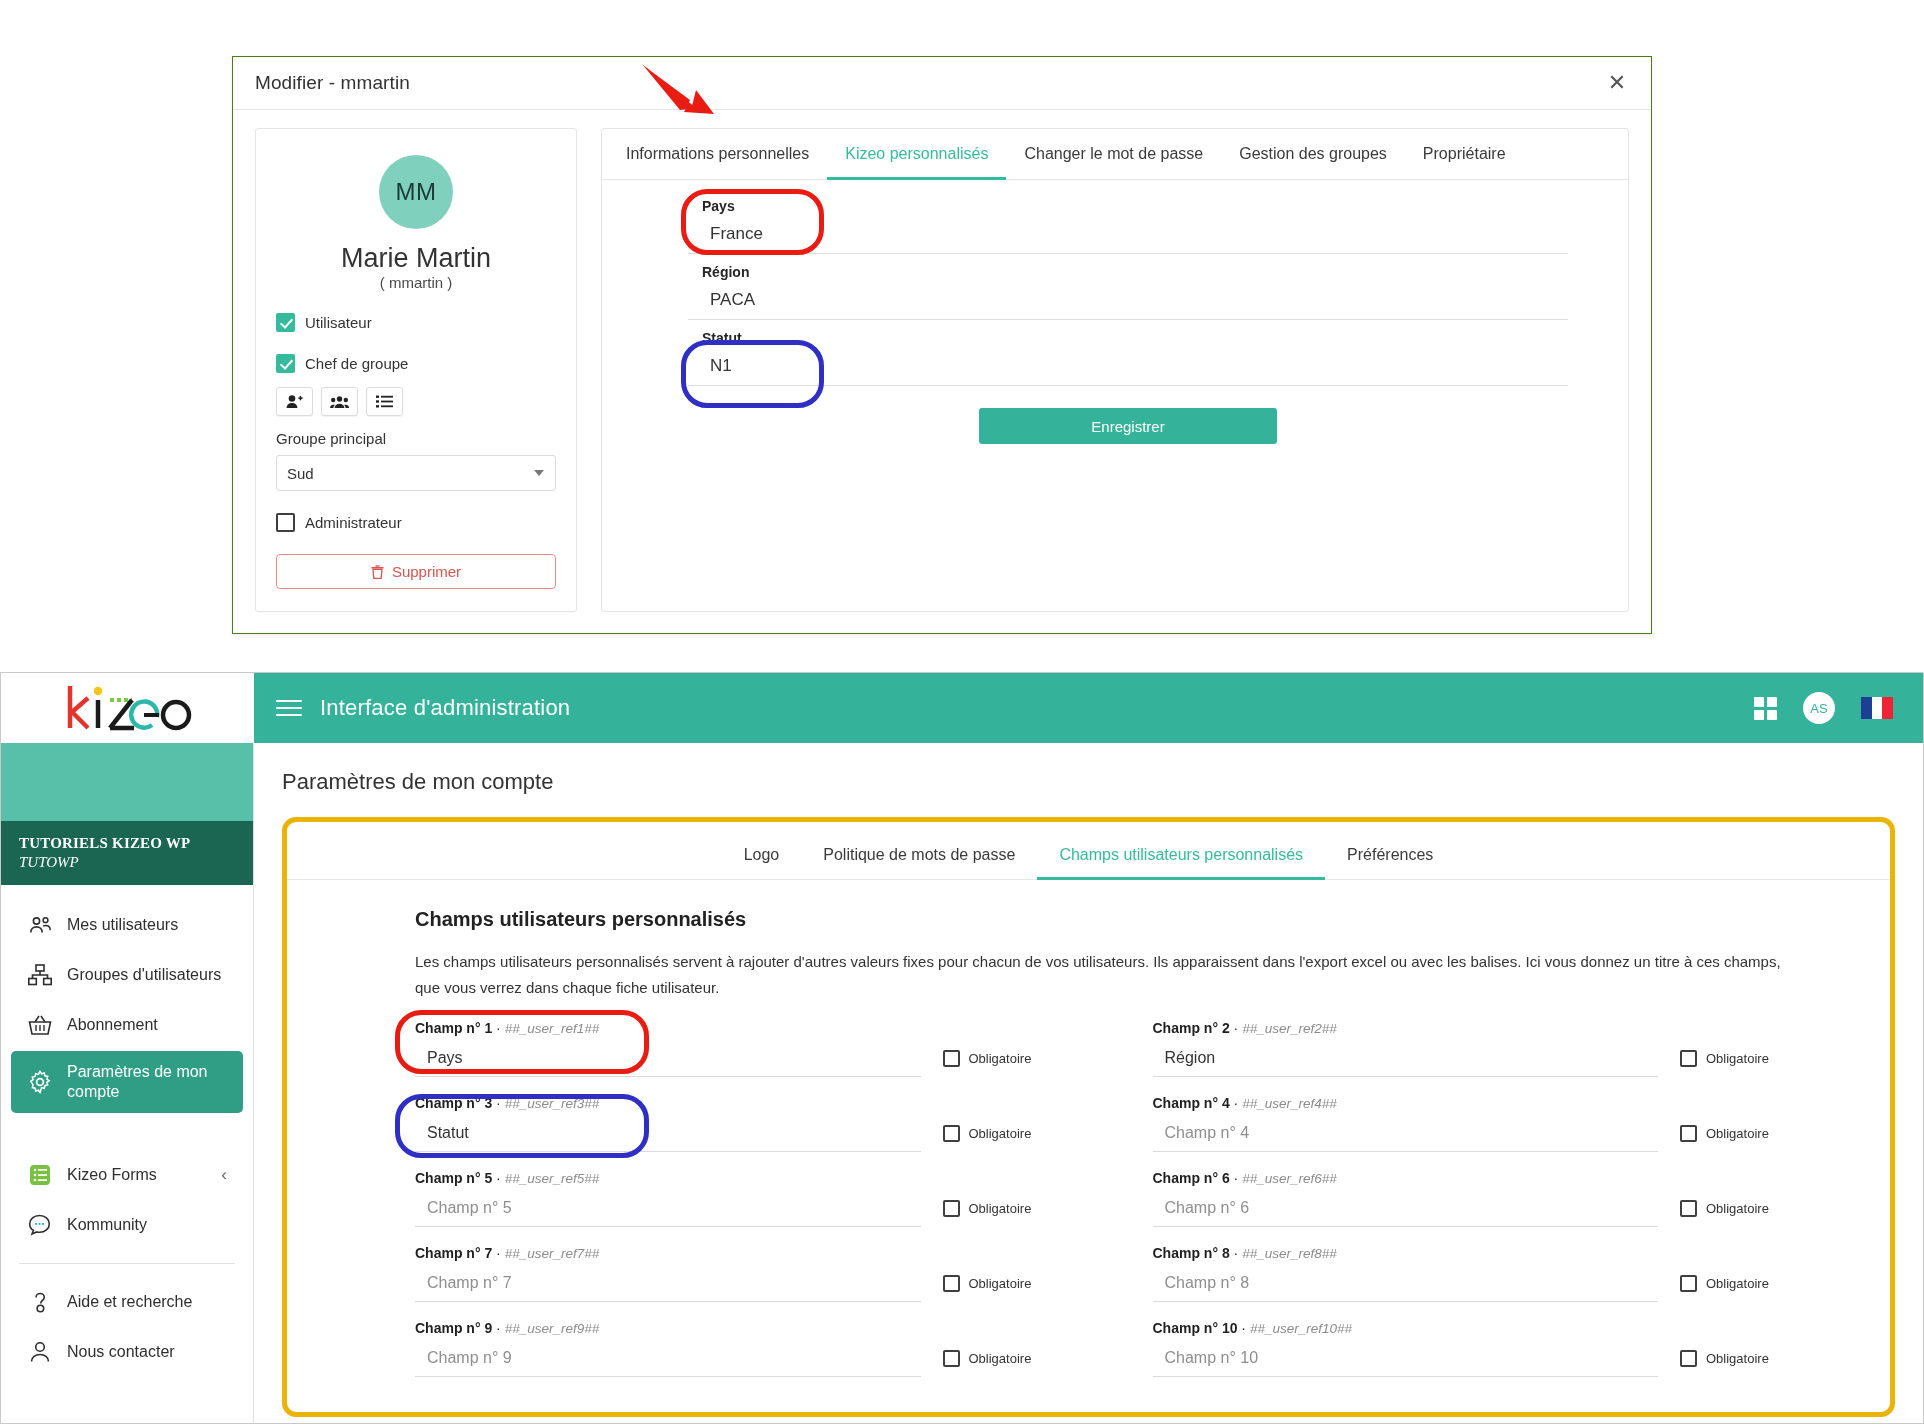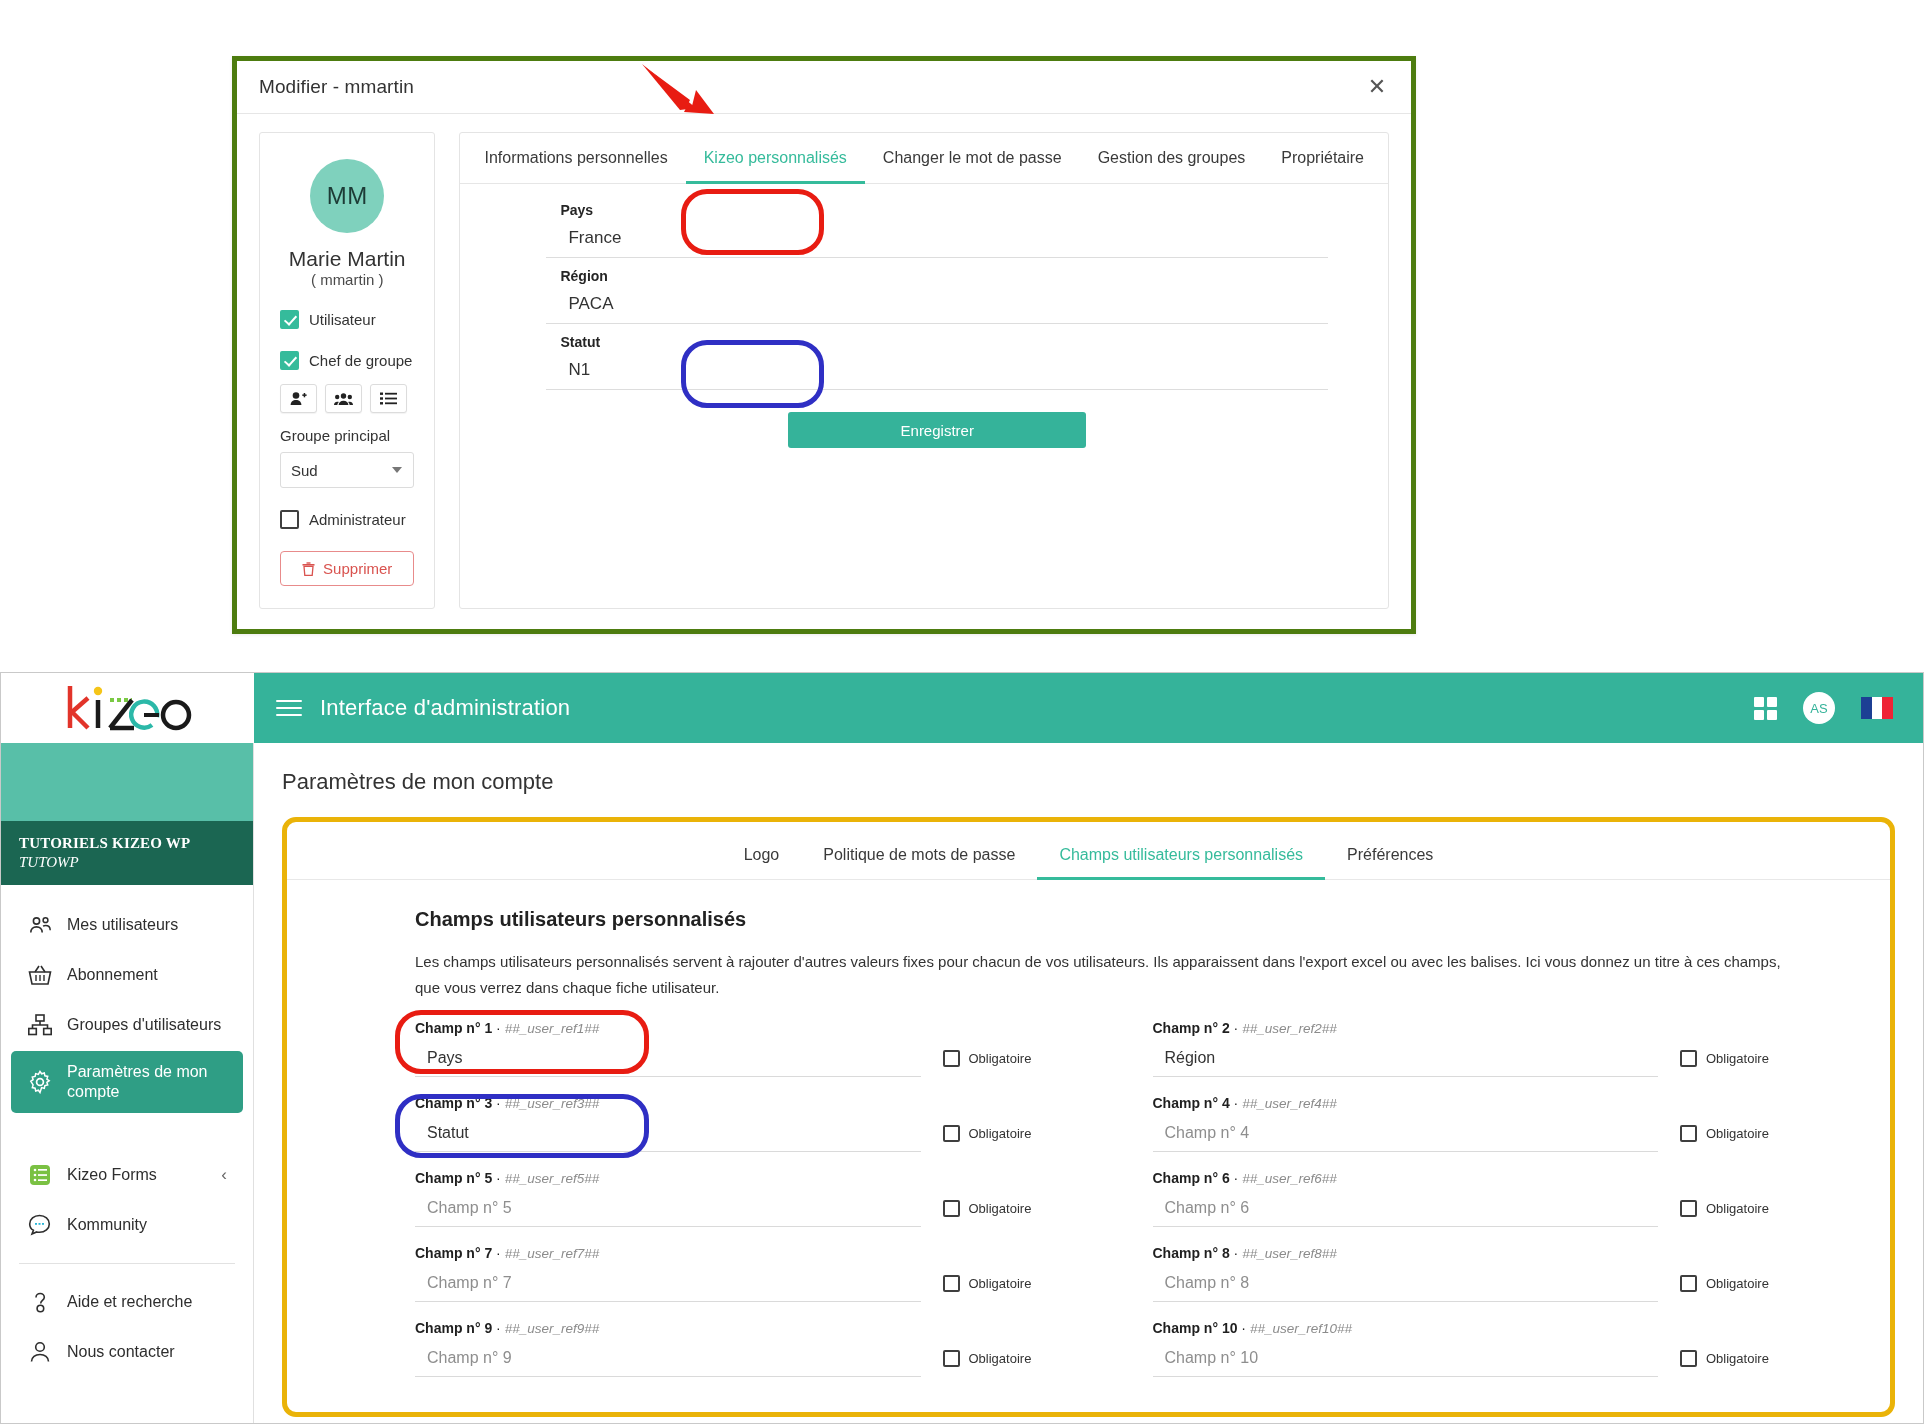--- a/index.html
+++ b/index.html
@@ -9,22 +9,22 @@
     font-family:"Liberation Sans", sans-serif;
     color:#2b2b2b;
     overflow:hidden;
     position:relative;
   }
   
   #top-section{
     position:absolute;left:0;top:0;width:1924px;height:645px;background:#fff;
   }
   .modal{
-    position:absolute;left:232px;top:56px;width:1184px;height:578px;
-    background:#fff;border:5px solid #4d7c0f;box-shadow:0 1px 3px rgba(0,0,0,.08);
+    position:absolute;left:232px;top:56px;width:1420px;height:578px;
+    background:#fff;border:1px solid #4d7c0f;box-shadow:0 1px 3px rgba(0,0,0,.08);
     box-sizing:border-box;
   }
   .modal-head{
     height:52px;border-bottom:1px solid #e6e6e6;position:relative;
     display:flex;align-items:center;
   }
   .modal-title{font-size:19px;color:#333;padding-left:22px;letter-spacing:.1px;}
   .modal-close{
     position:absolute;right:18px;top:10px;width:32px;height:32px;
     display:flex;align-items:center;justify-content:center;
@@ -34,21 +34,21 @@
   
   .profile-card{
     width:322px;border:1px solid #e4e4e4;border-radius:3px;background:#fff;
     padding:26px 20px 22px 20px;box-sizing:border-box;min-height:462px;
   }
   .avatar{
     width:74px;height:74px;border-radius:50%;background:#7fd1bd;
     margin:0 auto;display:flex;align-items:center;justify-content:center;
     color:#1d3b36;font-size:24px;letter-spacing:.5px;
   }
-  .profile-name{text-align:center;font-size:21px;color:#333;margin-top:14px;}
+  .profile-name{text-align:center;font-size:27px;color:#333;margin-top:14px;}
   .profile-login{text-align:center;font-size:15px;color:#4a4a4a;margin-top:0;}
   .chk-row{display:flex;align-items:center;margin-top:22px;}
   .chk{
     width:19px;height:19px;border:2px solid #3f3f3f;border-radius:2px;box-sizing:border-box;
     background:#fff;flex:0 0 auto;
   }
   .chk.on{background:#35bb9b;border-color:#35bb9b;position:relative;}
   .chk.on:after{
     content:"";position:absolute;left:5px;top:1px;width:5px;height:10px;
     border:solid #fff;border-width:0 2px 2px 0;transform:rotate(42deg);
@@ -349,38 +349,38 @@
               <circle cx="17.5" cy="4.2" r="2.4" fill="none" stroke="#2e2e2e" stroke-width="1.5"></circle>
               <path d="M15 10.2c.8-.4 1.7-.6 2.6-.6 2.7 0 4.6 1.8 4.6 4.6" fill="none" stroke="#2e2e2e" stroke-width="1.5"></path>
             </svg>
         </span>
         <span>Mes utilisateurs</span>
       </div>
 
       <div class="nav-item">
         <span class="nav-icon">
           <svg width="24" height="22" viewBox="0 0 24 22">
-              <path d="M7 8 L11 2 M17 8 L13 2" stroke="#2e2e2e" stroke-width="1.6" fill="none"></path>
-              <path d="M1.5 8h21l-2.5 12H4z" fill="none" stroke="#2e2e2e" stroke-width="1.6"></path>
-              <path d="M8 11v6M12 11v6M16 11v6" stroke="#2e2e2e" stroke-width="1.4"></path>
-            </svg>
-        </span>
-        <span>Abonnement</span>
-      </div>
-
-      <div class="nav-item">
-        <span class="nav-icon">
-          <svg width="24" height="22" viewBox="0 0 24 22">
               <rect x="8" y="1" width="8" height="6" fill="none" stroke="#2e2e2e" stroke-width="1.6"></rect>
               <rect x="0.8" y="14.5" width="7.5" height="6" fill="none" stroke="#2e2e2e" stroke-width="1.6"></rect>
               <rect x="15.7" y="14.5" width="7.5" height="6" fill="none" stroke="#2e2e2e" stroke-width="1.6"></rect>
               <path d="M12 7v4M4.5 14.5v-3.5h15v3.5" fill="none" stroke="#2e2e2e" stroke-width="1.6"></path>
             </svg>
         </span>
         <span>Groupes d'utilisateurs</span>
+      </div>
+
+      <div class="nav-item">
+        <span class="nav-icon">
+          <svg width="24" height="22" viewBox="0 0 24 22">
+              <path d="M7 8 L11 2 M17 8 L13 2" stroke="#2e2e2e" stroke-width="1.6" fill="none"></path>
+              <path d="M1.5 8h21l-2.5 12H4z" fill="none" stroke="#2e2e2e" stroke-width="1.6"></path>
+              <path d="M8 11v6M12 11v6M16 11v6" stroke="#2e2e2e" stroke-width="1.4"></path>
+            </svg>
+        </span>
+        <span>Abonnement</span>
       </div>
 
       <div class="nav-item active">
         <span class="nav-icon">
           <svg width="24" height="24" viewBox="0 0 24 24">
               <circle cx="12" cy="12" r="3.4" fill="none" stroke="#fff" stroke-width="1.7"></circle>
               <path d="M12 1.5l1.6 2.3 2.7-.8.6 2.8 2.8.6-.8 2.7 2.3 1.6-2.3 1.6.8 2.7-2.8.6-.6 2.8-2.7-.8L12 22.5l-1.6-2.3-2.7.8-.6-2.8-2.8-.6.8-2.7L2.8 11.3l2.3-1.6-.8-2.7 2.8-.6.6-2.8 2.7.8z" fill="none" stroke="#fff" stroke-width="1.5"></path>
             </svg>
         </span>
         <span>Paramètres de mon compte</span>

